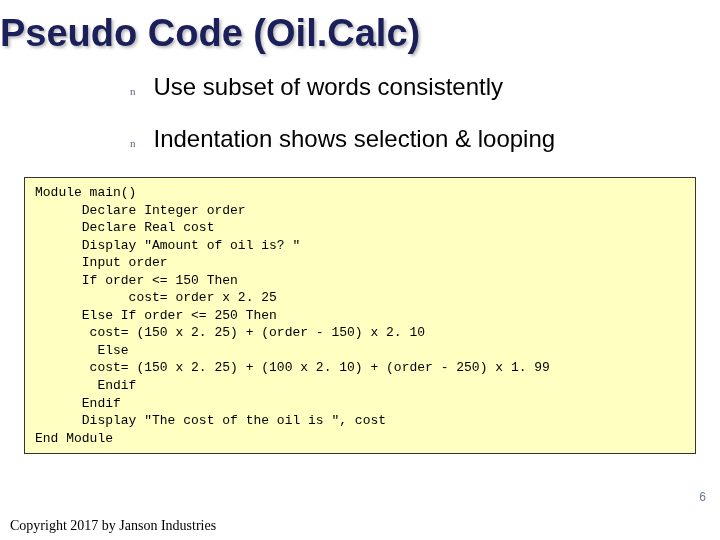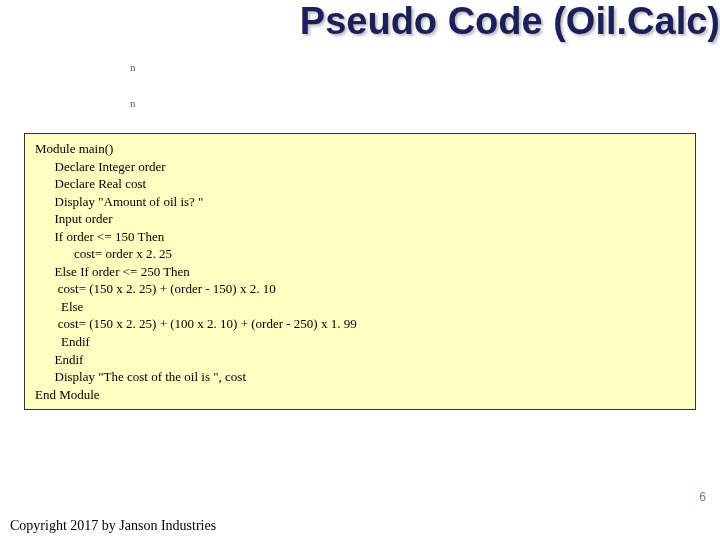--- a/index.html
+++ b/index.html
@@ -8,22 +8,22 @@
     height: 540px;
     background: #fff;
     font-family: Arial, Helvetica, sans-serif;
     position: relative;
     overflow: hidden;
   }
   .title {
     font-size: 38px;
     font-weight: bold;
     color: #1b1f5a;
-    text-align: right;
-    padding-top: 0;
+    text-align: left;
+    padding-top: 12px;
     text-shadow: 2px 2px 3px rgba(120,120,120,0.5);
   }
   .bullets {
     margin-top: 18px;
     margin-left: 130px;
   }
   .bullet-row {
     display: flex;
     align-items: baseline;
     margin-bottom: 24px;
@@ -37,21 +37,21 @@
   }
   .bullet-text {
     font-size: 24px;
     color: #000;
   }
   .codebox {
     margin: 6px 24px 0 24px;
     border: 1px solid #333;
     background: #ffffc2;
     padding: 6px 10px 6px 10px;
-    font-family: Liberation Serif, serif;
+    font-family: Liberation Mono, monospace;
     font-size: 13px;
     line-height: 1.35;
     color: #000;
     white-space: pre;
   }
   .pagenum {
     position: absolute;
     right: 14px;
     bottom: 36px;
     font-size: 12px;
@@ -67,23 +67,25 @@
   }
 </style>
 </head>
 <body>
 
 <h1 class="title">Pseudo Code (Oil.Calc)</h1>
 
 <div class="bullets">
   <div class="bullet-row">
     <span class="bullet-marker">n</span>
+    <span class="bullet-text">Use subset of words consistently</span>
   </div>
   <div class="bullet-row">
     <span class="bullet-marker">n</span>
+    <span class="bullet-text">Indentation shows selection &amp; looping</span>
   </div>
 </div>
 
 <div class="codebox">Module main()
       Declare Integer order
       Declare Real cost
       Display "Amount of oil is? "
       Input order
       If order &lt;= 150 Then
             cost= order x 2. 25

